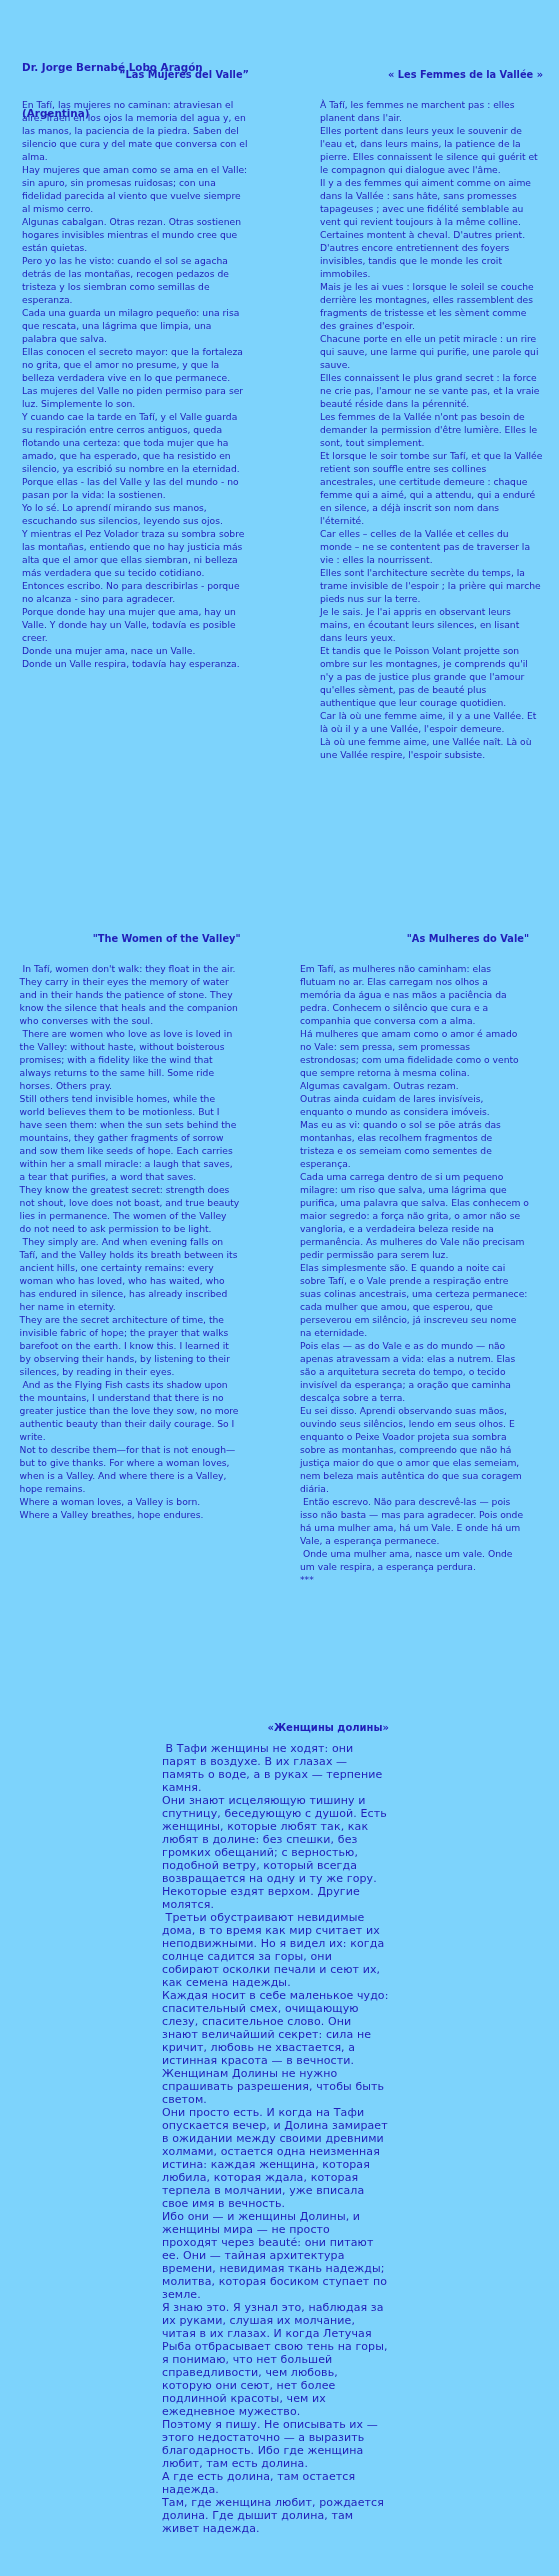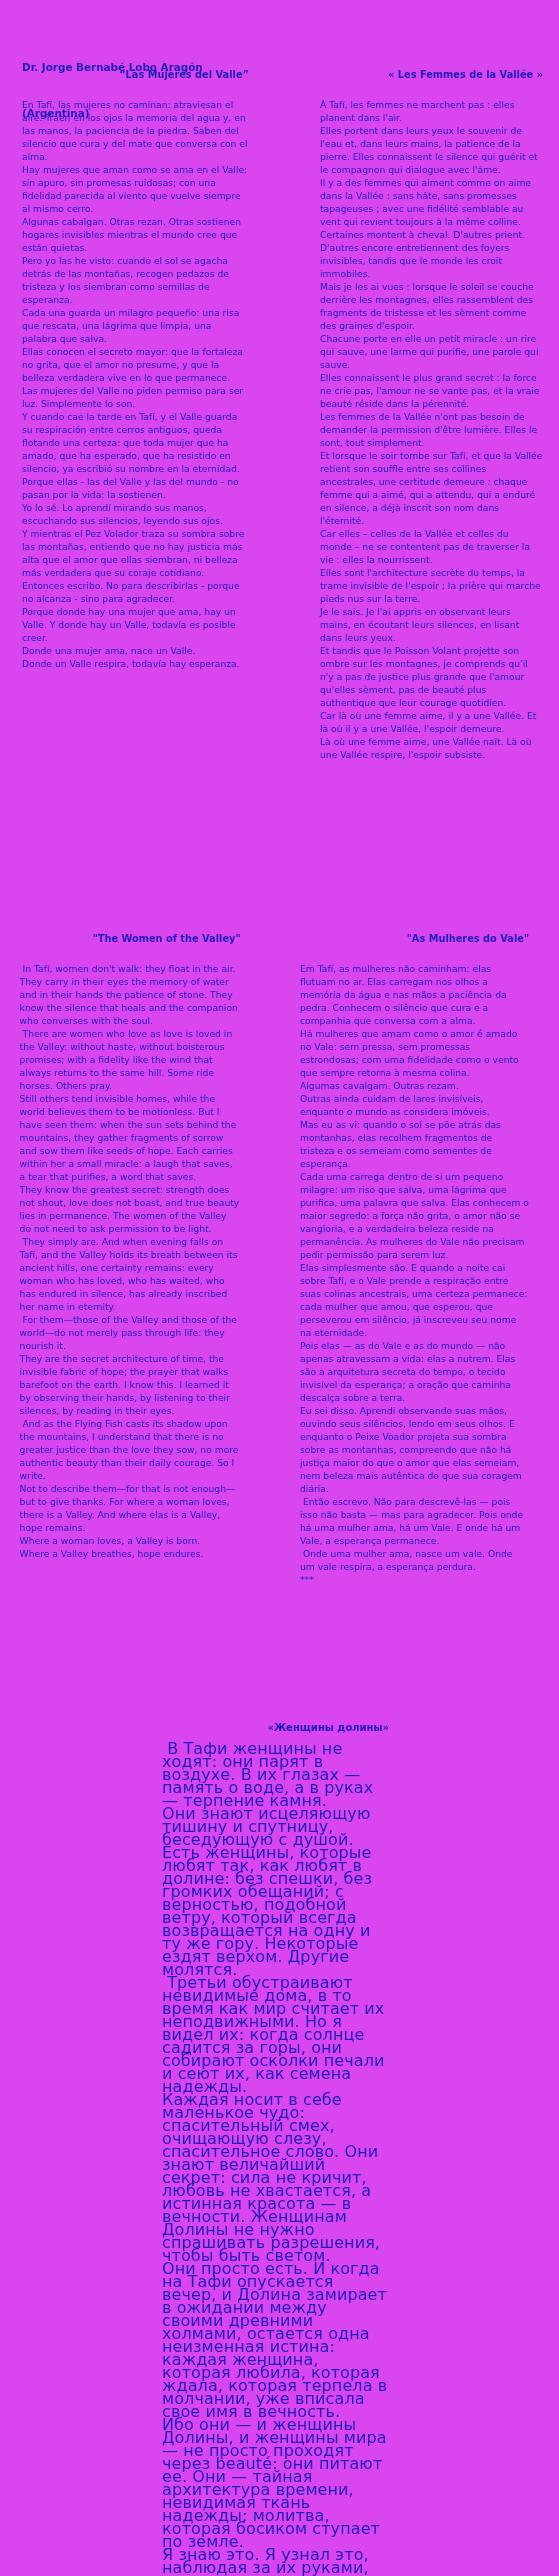--- a/index.html
+++ b/index.html
@@ -1,21 +1,21 @@
 <!DOCTYPE html>
 <html style="font-size:9.5px"><head>
 <meta charset="utf-8">
 <style>
   html, body { margin: 0; padding: 0; background: #f4f4f4; }
   .page {
     position: relative;
     width: 560px;
     height: 2576px;
     margin: 0 auto;
-    background: #d946ef;
+    background: #7dd3fc;
     font-family: "DejaVu Sans", sans-serif;
     color: #211eb8;
     overflow: hidden;
   }
   .author {
     position: absolute;
     left: 22px;
     top: 28.5px;
     width: 262px;
     font-weight: bold;
@@ -37,21 +37,21 @@
     font-size: 9.2px;
     line-height: 13px;
     white-space: pre-wrap;
   }
   .col-es { left: 22px;  top: 68px;  width: 227px; }
   .col-fr { left: 320px; top: 68px;  width: 223px; }
   .col-en { left: 19.6px;  top: 932px; width: 221px; }
   .col-pt { left: 300px; top: 932px; width: 229px; }
   .col-ru { left: 162px; top: 1721px; width: 227px; }
   .col-ru .title { font-size: 10px; margin-bottom: 7.7px; }
-  .col-ru p { font-size: 16px; line-height: 13px; letter-spacing: 0.1px; }
+  .col-ru p { font-size: 11px; line-height: 13px; letter-spacing: 0.1px; }
   .separator { margin-top: 0; }
 </style>
 </head>
 <body>
 
 <div class="page">
 
   <div class="author">
     <div>Dr. Jorge Bernabé Lobo Aragón</div>
     <div>(Argentina)</div>
@@ -62,21 +62,21 @@
     <p>En Tafí, las mujeres no caminan: atraviesan el aire. Traen en los ojos la memoria del agua y, en las manos, la paciencia de la piedra. Saben del silencio que cura y del mate que conversa con el alma.</p>
     <p>Hay mujeres que aman como se ama en el Valle: sin apuro, sin promesas ruidosas; con una fidelidad parecida al viento que vuelve siempre al mismo cerro.</p>
     <p>Algunas cabalgan. Otras rezan. Otras sostienen hogares invisibles mientras el mundo cree que están quietas.</p>
     <p>Pero yo las he visto: cuando el sol se agacha detrás de las montañas, recogen pedazos de tristeza y los siembran como semillas de esperanza.</p>
     <p>Cada una guarda un milagro pequeño: una risa que rescata, una lágrima que limpia, una palabra que salva.</p>
     <p>Ellas conocen el secreto mayor: que la fortaleza no grita, que el amor no presume, y que la belleza verdadera vive en lo que permanece.</p>
     <p>Las mujeres del Valle no piden permiso para ser luz. Simplemente lo son.</p>
     <p>Y cuando cae la tarde en Tafí, y el Valle guarda su respiración entre cerros antiguos, queda flotando una certeza: que toda mujer que ha amado, que ha esperado, que ha resistido en silencio, ya escribió su nombre en la eternidad.</p>
     <p>Porque ellas - las del Valle y las del mundo - no pasan por la vida: la sostienen.</p>
     <p>Yo lo sé. Lo aprendí mirando sus manos, escuchando sus silencios, leyendo sus ojos.</p>
-    <p>Y mientras el Pez Volador traza su sombra sobre las montañas, entiendo que no hay justicia más alta que el amor que ellas siembran, ni belleza más verdadera que su coraje cotidiano.</p>
+    <p>Y mientras el Pez Volador traza su sombra sobre las montañas, entiendo que no hay justicia más alta que el amor que ellas siembran, ni belleza más verdadera que su tecido cotidiano.</p>
     <p>Entonces escribo. No para describirlas - porque no alcanza - sino para agradecer.</p>
     <p>Porque donde hay una mujer que ama, hay un Valle. Y donde hay un Valle, todavía es posible creer.</p>
     <p>Donde una mujer ama, nace un Valle.</p>
     <p>Donde un Valle respira, todavía hay esperanza.</p>
   </section>
 
   <section class="col col-fr">
     <h2 class="title">« Les Femmes de la Vallée »</h2>
     <p>À Tafí, les femmes ne marchent pas : elles planent dans l'air.</p>
     <p>Elles portent dans leurs yeux le souvenir de l'eau et, dans leurs mains, la patience de la pierre. Elles connaissent le silence qui guérit et le compagnon qui dialogue avec l'âme.</p>
@@ -95,24 +95,23 @@
     <p>Là où une femme aime, une Vallée naît. Là où une Vallée respire, l'espoir subsiste.</p>
   </section>
 
   <section class="col col-en">
     <h2 class="title">"The Women of the Valley"</h2>
     <p> In Tafí, women don't walk: they float in the air. They carry in their eyes the memory of water and in their hands the patience of stone. They know the silence that heals and the companion who converses with the soul.</p>
     <p> There are women who love as love is loved in the Valley: without haste, without boisterous promises; with a fidelity like the wind that always returns to the same hill. Some ride horses. Others pray.</p>
     <p>Still others tend invisible homes, while the world believes them to be motionless. But I have seen them: when the sun sets behind the mountains, they gather fragments of sorrow and sow them like seeds of hope. Each carries within her a small miracle: a laugh that saves, a tear that purifies, a word that saves.</p>
     <p>They know the greatest secret: strength does not shout, love does not boast, and true beauty lies in permanence. The women of the Valley do not need to ask permission to be light.</p>
     <p> They simply are. And when evening falls on Tafí, and the Valley holds its breath between its ancient hills, one certainty remains: every woman who has loved, who has waited, who has endured in silence, has already inscribed her name in eternity.</p>
-    <p> For them—those of the Valley and those of the world—do not merely pass through life: they nourish it.</p>
     <p>They are the secret architecture of time, the invisible fabric of hope; the prayer that walks barefoot on the earth. I know this. I learned it by observing their hands, by listening to their silences, by reading in their eyes.</p>
     <p> And as the Flying Fish casts its shadow upon the mountains, I understand that there is no greater justice than the love they sow, no more authentic beauty than their daily courage. So I write.</p>
-    <p>Not to describe them—for that is not enough—but to give thanks. For where a woman loves, there is a Valley. And where elas is a Valley, hope remains.</p>
+    <p>Not to describe them—for that is not enough—but to give thanks. For where a woman loves, when is a Valley. And where there is a Valley, hope remains.</p>
     <p>Where a woman loves, a Valley is born.</p>
     <p>Where a Valley breathes, hope endures.</p>
   </section>
 
   <section class="col col-pt">
     <h2 class="title">"As Mulheres do Vale"</h2>
     <p>Em Tafí, as mulheres não caminham: elas flutuam no ar. Elas carregam nos olhos a memória da água e nas mãos a paciência da pedra. Conhecem o silêncio que cura e a companhia que conversa com a alma.</p>
     <p>Há mulheres que amam como o amor é amado no Vale: sem pressa, sem promessas estrondosas; com uma fidelidade como o vento que sempre retorna à mesma colina.</p>
     <p>Algumas cavalgam. Outras rezam.</p>
     <p>Outras ainda cuidam de lares invisíveis, enquanto o mundo as considera imóveis.</p>

